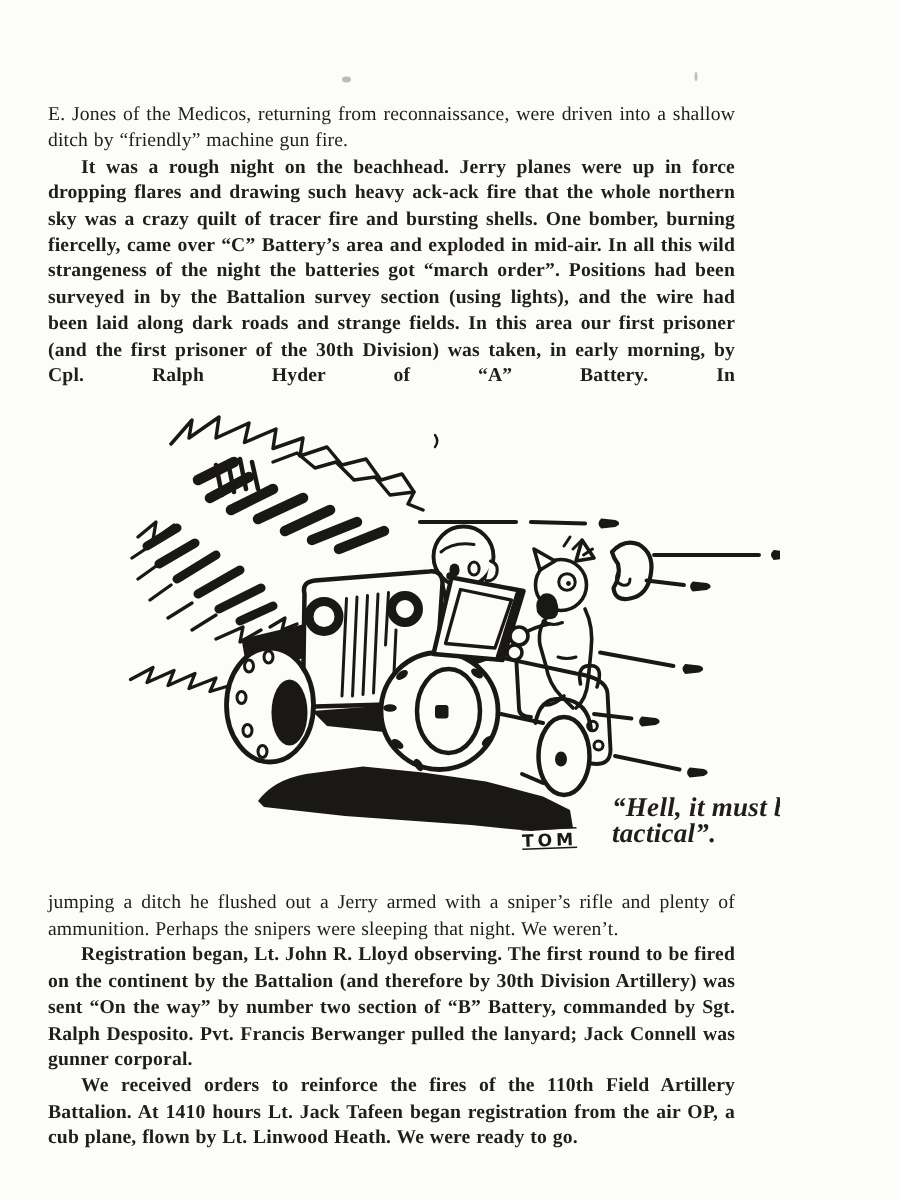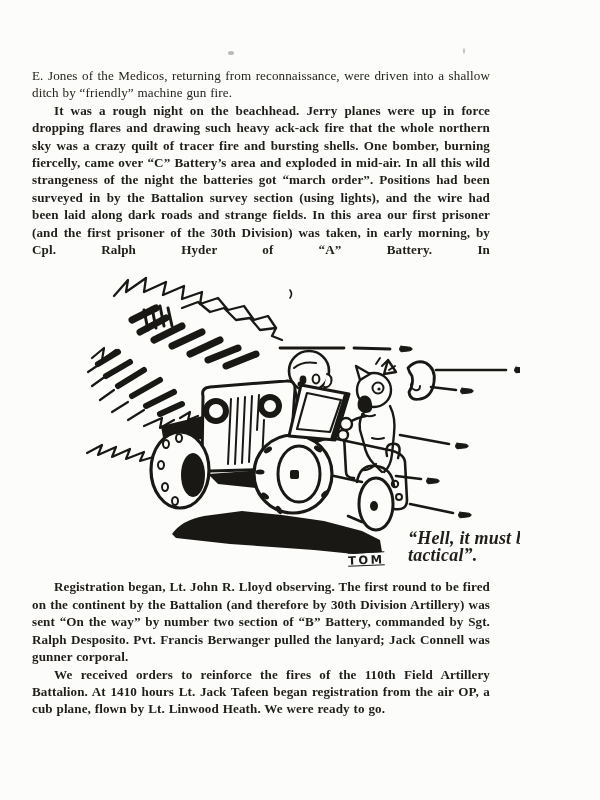--- a/index.html
+++ b/index.html
@@ -183,18 +183,19 @@
           <path d="M378,236 L421,245" stroke-width="2.6" fill="none"></path>
           <path d="M428,244.2 L437,245.2 Q441.5,247 437,248.8 L428,249.8 Q425,247 428,244.2 Z"></path>
         </g>
       </svg>
 
       <div class="caption">“Hell, it must be
 tactical”.</div>
       <div class="signature">TOM</div>
     </div>
 
+    <p class="para pb2">jumping a ditch he flushed out a Jerry armed with a sniper’s rifle and plenty of ammunition. Perhaps the snipers were sleeping that night. We weren’t.</p>
     <p class="para indent">Registration began, Lt. John R. Lloyd observing. The first round to be fired on the continent by the Battalion (and therefore by 30th Division Artillery) was sent “On the way” by number two section of “B” Battery, commanded by Sgt. Ralph Desposito. Pvt. Francis Berwanger pulled the lanyard; Jack Connell was gunner corporal.</p>
     <p class="para indent">We received orders to reinforce the fires of the 110th Field Artillery Battalion. At 1410 hours Lt. Jack Tafeen began registration from the air OP, a cub plane, flown by Lt. Linwood Heath. We were ready to go.</p>
   </div>
 
   <div class="pagenum">15</div>
 </div>
 
 </body></html>

